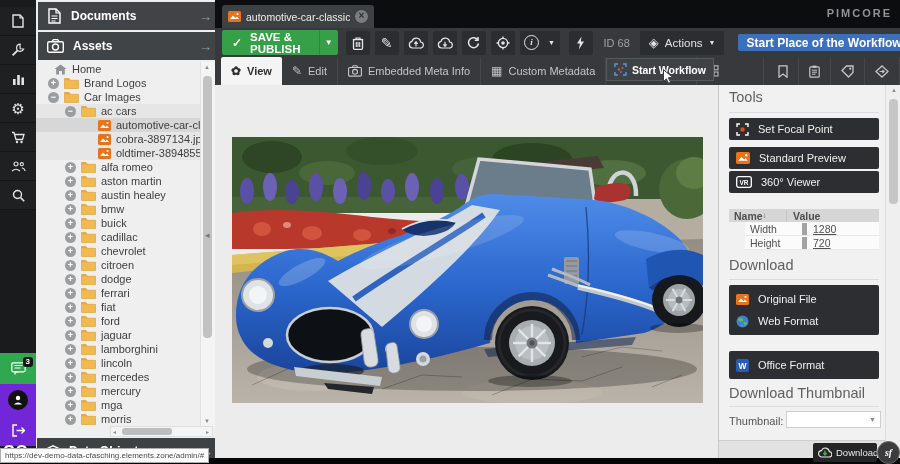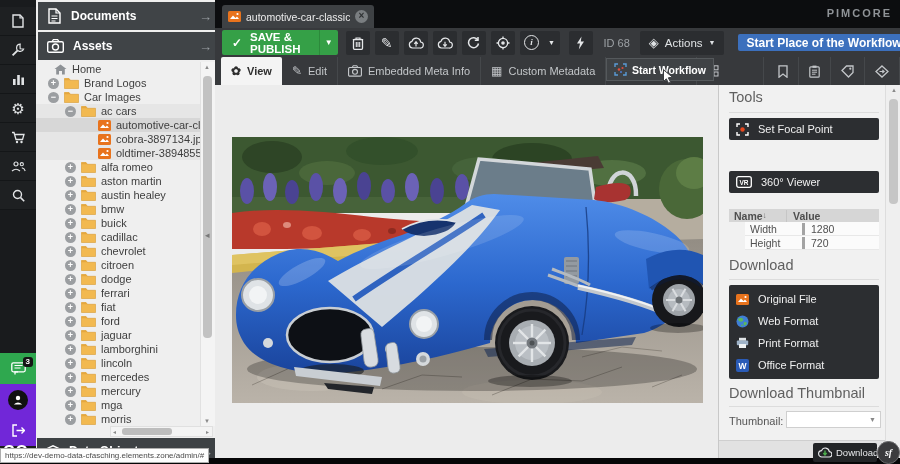--- a/index.html
+++ b/index.html
@@ -97,21 +97,21 @@
   .phead{position:absolute;left:10px;width:150px;font-size:14.5px;color:#5f5f5f;}
   .pdiv{position:absolute;left:10px;width:150px;border-top:1px solid #dcdcdc;}
   .btn-dark{position:absolute;left:10px;width:150px;background:#2c2e31;border-radius:2px;color:#f0f0f0;
             font-size:11px;display:flex;align-items:center;gap:9px;padding:0 7px;box-sizing:border-box;}
   .btn-h22{height:22px;} .btn-h18{height:28px;}
   .dtable{position:absolute;left:10px;top:124px;width:150px;font-size:10.5px;color:#505050;}
   .thr{height:13px;background:#d6d6d6;display:flex;align-items:center;font-weight:bold;color:#4e4e4e;}
   .tdr{height:13px;background:#fbfbfb;border-bottom:1px solid #e8e8e8;display:flex;align-items:center;margin-left:16px;}
   .c1{width:57px;padding-left:5px;box-sizing:border-box;display:flex;align-items:center;}
   .c2{flex:1;padding-left:6px;border-left:1px solid #c6c6c6;}
-  .tdr .c2{border-left:3px solid #a3a3a3;}
+  .tdr .c2{border-left:5px solid #a3a3a3;text-decoration:underline;}
   .sorticn{font-size:8px;color:#6a6a6a;}
   .thumb-label{position:absolute;left:10px;top:330px;font-size:11px;color:#555;}
   .thumb-select{position:absolute;left:67px;top:326px;width:95px;height:17px;background:#fff;
                 border:1px solid #cfcfcf;box-sizing:border-box;display:flex;align-items:center;justify-content:flex-end;padding-right:4px;}
   .sel-caret{font-size:7px;color:#888;}
   .pscroll{position:absolute;left:166px;top:0;width:16px;height:379px;background:#efefef;border-left:1px solid #dddddd;box-sizing:border-box;}
   .pthumb{position:absolute;left:3px;top:14px;width:9px;height:105px;background:#c6c6c6;border-radius:4px;}
   .pbottom{position:absolute;left:0;top:355px;width:182px;height:24px;background:#e2e2e2;border-top:1px solid #cfcfcf;box-sizing:border-box;}
 
   
@@ -868,20 +868,30 @@
   <div class="pdiv" style="top:27px;"></div>
   <div class="btn-dark btn-h22" style="top:33px;">
     <span>
         <svg width="13" height="13" viewBox="0 0 13 13">
           <path d="M1 4 V1 H4 M9 1 H12 V4 M12 9 V12 H9 M4 12 H1 V9" fill="none" stroke="#fff" stroke-width="1.4"></path>
           <circle cx="6.5" cy="6.5" r="2.2" fill="#e8491e"></circle>
         </svg>
       </span>
     <span>Set Focal Point</span>
   </div>
+  <div class="btn-dark btn-h22" style="top:62px;">
+    <span>
+        <svg width="14" height="12" viewBox="0 0 13 11">
+          <rect width="13" height="11" rx="1.5" fill="#e8731d"></rect>
+          <path d="M2 8 L5 4.5 L7.5 7 L9 5.5 L11 8 Z" fill="#fff"></path>
+          <circle cx="9.5" cy="3" r="1.1" fill="#fff"></circle>
+        </svg>
+      </span>
+    <span>Standard Preview</span>
+  </div>
   <div class="btn-dark btn-h22" style="top:86px;">
     <span>
         <svg width="16" height="12" viewBox="0 0 16 12">
           <rect x="0.7" y="0.7" width="14.6" height="10.6" rx="2" fill="none" stroke="#fff" stroke-width="1.3"></rect>
           <text x="8" y="8.6" font-size="6.5" fill="#fff" text-anchor="middle" font-family="Liberation Sans, sans-serif" font-weight="bold">VR</text>
         </svg>
       </span>
     <span>360° Viewer</span>
   </div>
 
@@ -916,30 +926,20 @@
     <span>Original File</span>
   </div>
   <div class="btn-dark btn-h18" style="top:222px;">
     <span>
         <svg width="13" height="13" viewBox="0 0 13 13">
           <circle cx="6.5" cy="6.5" r="6" fill="#3f7fd6"></circle>
           <path d="M2 4 Q4 2 6 3 Q8 4 7 6 Q5 7 3.5 6.5 Q2 5.5 2 4 Z M8 7 Q10 6.5 11 8 Q10.5 10 8.5 10.5 Q7 10 8 7 Z M5 10 Q6 9 7 10 Q6.5 11.5 5.5 11.2 Z" fill="#5cb85c"></path>
         </svg>
       </span>
     <span>Web Format</span>
-  </div>
-  <div class="btn-dark btn-h18" style="top:244px;">
-    <span>
-        <svg width="13" height="12" viewBox="0 0 13 12">
-          <rect x="3" y="0.8" width="7" height="3" fill="#dfe3e6"></rect>
-          <rect x="0.8" y="3.6" width="11.4" height="4.6" rx="1" fill="#9fb3c8"></rect>
-          <rect x="3" y="7" width="7" height="4" fill="#eef1f3"></rect>
-        </svg>
-      </span>
-    <span>Print Format</span>
   </div>
   <div class="btn-dark btn-h18" style="top:266px;">
     <span>
         <svg width="13" height="13" viewBox="0 0 13 13">
           <rect width="13" height="13" rx="2" fill="#2a5bb7"></rect>
           <text x="6.5" y="9.8" font-size="8.5" font-weight="bold" fill="#fff" text-anchor="middle" font-family="Liberation Sans, sans-serif">W</text>
         </svg>
       </span>
     <span>Office Format</span>
   </div>

